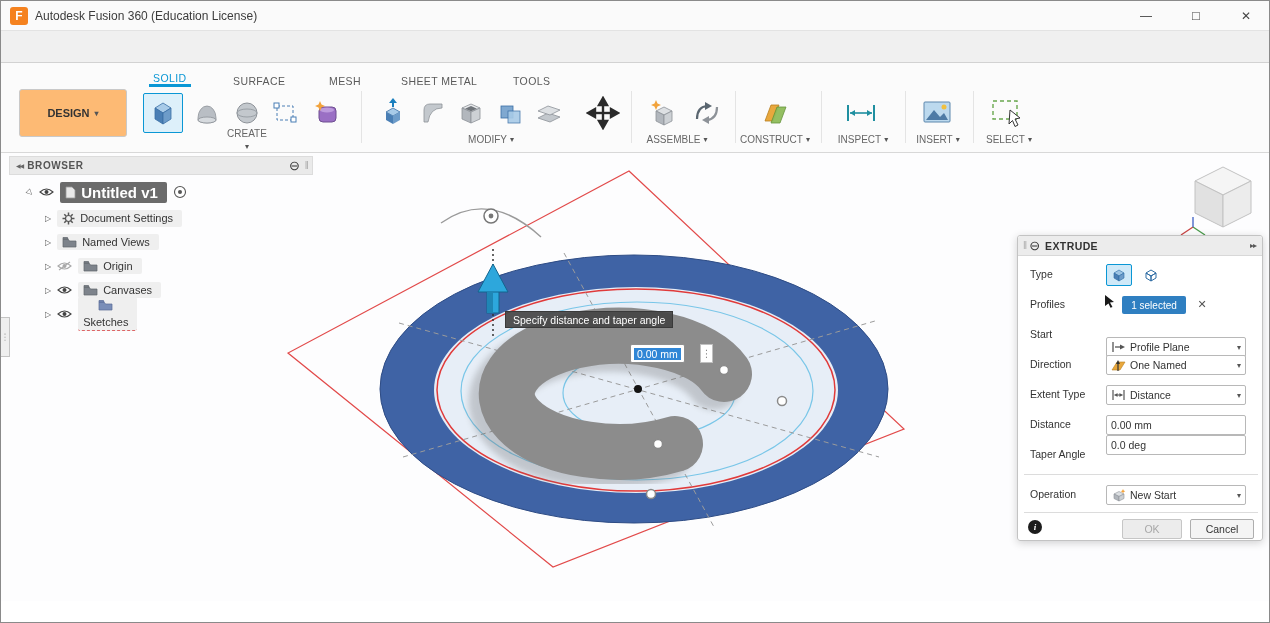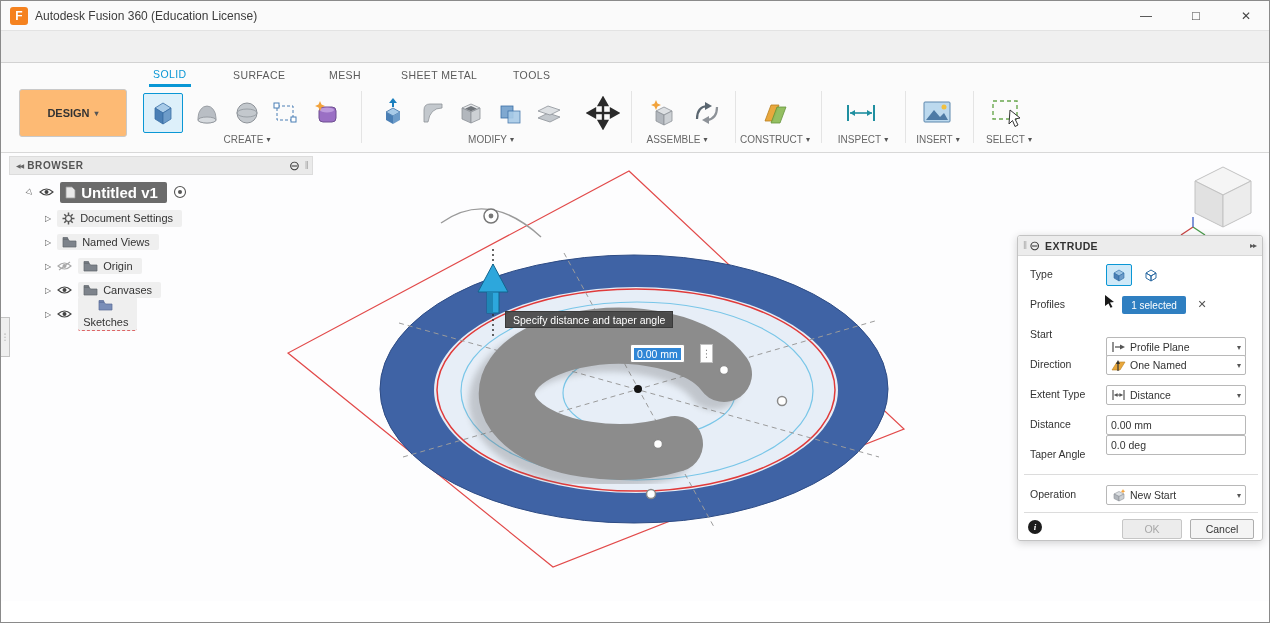--- a/index.html
+++ b/index.html
@@ -9,21 +9,21 @@
   .flexc { display:flex; align-items:center; }
   
   #titlebar { position:absolute; left:0; top:0; width:100%; height:30px; background:#fafafa; border-bottom:1px solid #e3e3e3; }
   .winbtn { position:absolute; top:0; width:46px; height:29px; display:flex; align-items:center; justify-content:center; font-size:12px; color:#444; cursor:default; }
   
   #quickbar { position:absolute; left:0; top:30px; width:100%; height:32px; background:#f0f0f0; border-bottom:1px solid #d2d2d2; }
   .qbtn { position:absolute; top:34px; height:24px; display:flex; align-items:center; justify-content:center; color:#4a4a4a; }
   .caret { font-size:8px; color:#555; }
   
   #ribbontabs { position:absolute; left:0; top:62px; width:100%; height:24px; background:#fbfbfb; }
-  .rtab { position:absolute; top:62px; height:24px; display:flex; align-items:center; padding:0 4px; font-size:10.5px; color:#5a5a5a; letter-spacing:.4px; }
+  .rtab { position:absolute; top:62px; height:24px; display:flex; align-items:flex-end; padding:0 4px; font-size:10.5px; color:#5a5a5a; letter-spacing:.4px; }
   .rtab.active { color:#0a97d5; border-bottom:3px solid #0a97d5; }
   #ribbontools { position:absolute; left:0; top:86px; width:100%; height:66px; background:#fbfbfb; border-bottom:1px solid #d8d8d8; }
   .tool { position:absolute; top:92px; width:40px; height:40px; display:flex; align-items:center; justify-content:center; border:1px solid transparent; border-radius:2px; }
   .tool.selected { border-color:#0a97d5; background:#ddf0fa; }
   .gsep { position:absolute; top:90px; width:1px; height:52px; background:#e4e4e4; }
   .glabel { position:absolute; top:131px; height:15px; display:flex; align-items:center; justify-content:center; gap:3px; font-size:10px; color:#666; }
   
   #canvas { position:absolute; left:0; top:152px; width:1270px; height:448px; background:#fdfdfe; }
   
   #browser-header { position:absolute; left:8px; top:3px; width:304px; height:19px; background:rgba(233,233,233,.97); border:1px solid #dcdcdc; display:flex; align-items:center; }
@@ -187,21 +187,21 @@
         <rect x="21" y="19" width="5" height="5" fill="#fff" stroke="#4a7fb5"></rect>
       </svg>
   </div>
   <div class="tool" style="left:306px;">
     <svg width="32" height="32">
         <rect x="8" y="10" width="17" height="15" rx="4" fill="#9a6fc4" stroke="#6f4e91"></rect>
         <ellipse cx="16" cy="13" rx="7" ry="2.5" fill="#c5a6e3" opacity="0.8"></ellipse>
         <path d="M9 4 L10.5 7.5 L14 9 L10.5 10.5 L9 14 L7.5 10.5 L4 9 L7.5 7.5 Z" fill="#f2a33c"></path>
       </svg>
   </div>
-  <div class="glabel" style="left:196px;width:100px;">
+  <div class="glabel" style="left:196px;width:100px;flex-direction:column;">
       <span>CREATE</span>
       <span class="caret">▾</span>
     </div>
   <div class="gsep" style="left:360px;"></div>
 
   <div class="tool" style="left:372px;">
     <svg width="30" height="30">
         <polygon points="8,14 15,10 22,14 15,18" fill="#a8cbe8" stroke="#3a6ea5" stroke-width="0.8"></polygon>
         <polygon points="8,14 15,18 15,26 8,22" fill="#4a7fb5"></polygon>
         <polygon points="22,14 15,18 15,26 22,22" fill="#6d9cc9"></polygon>

